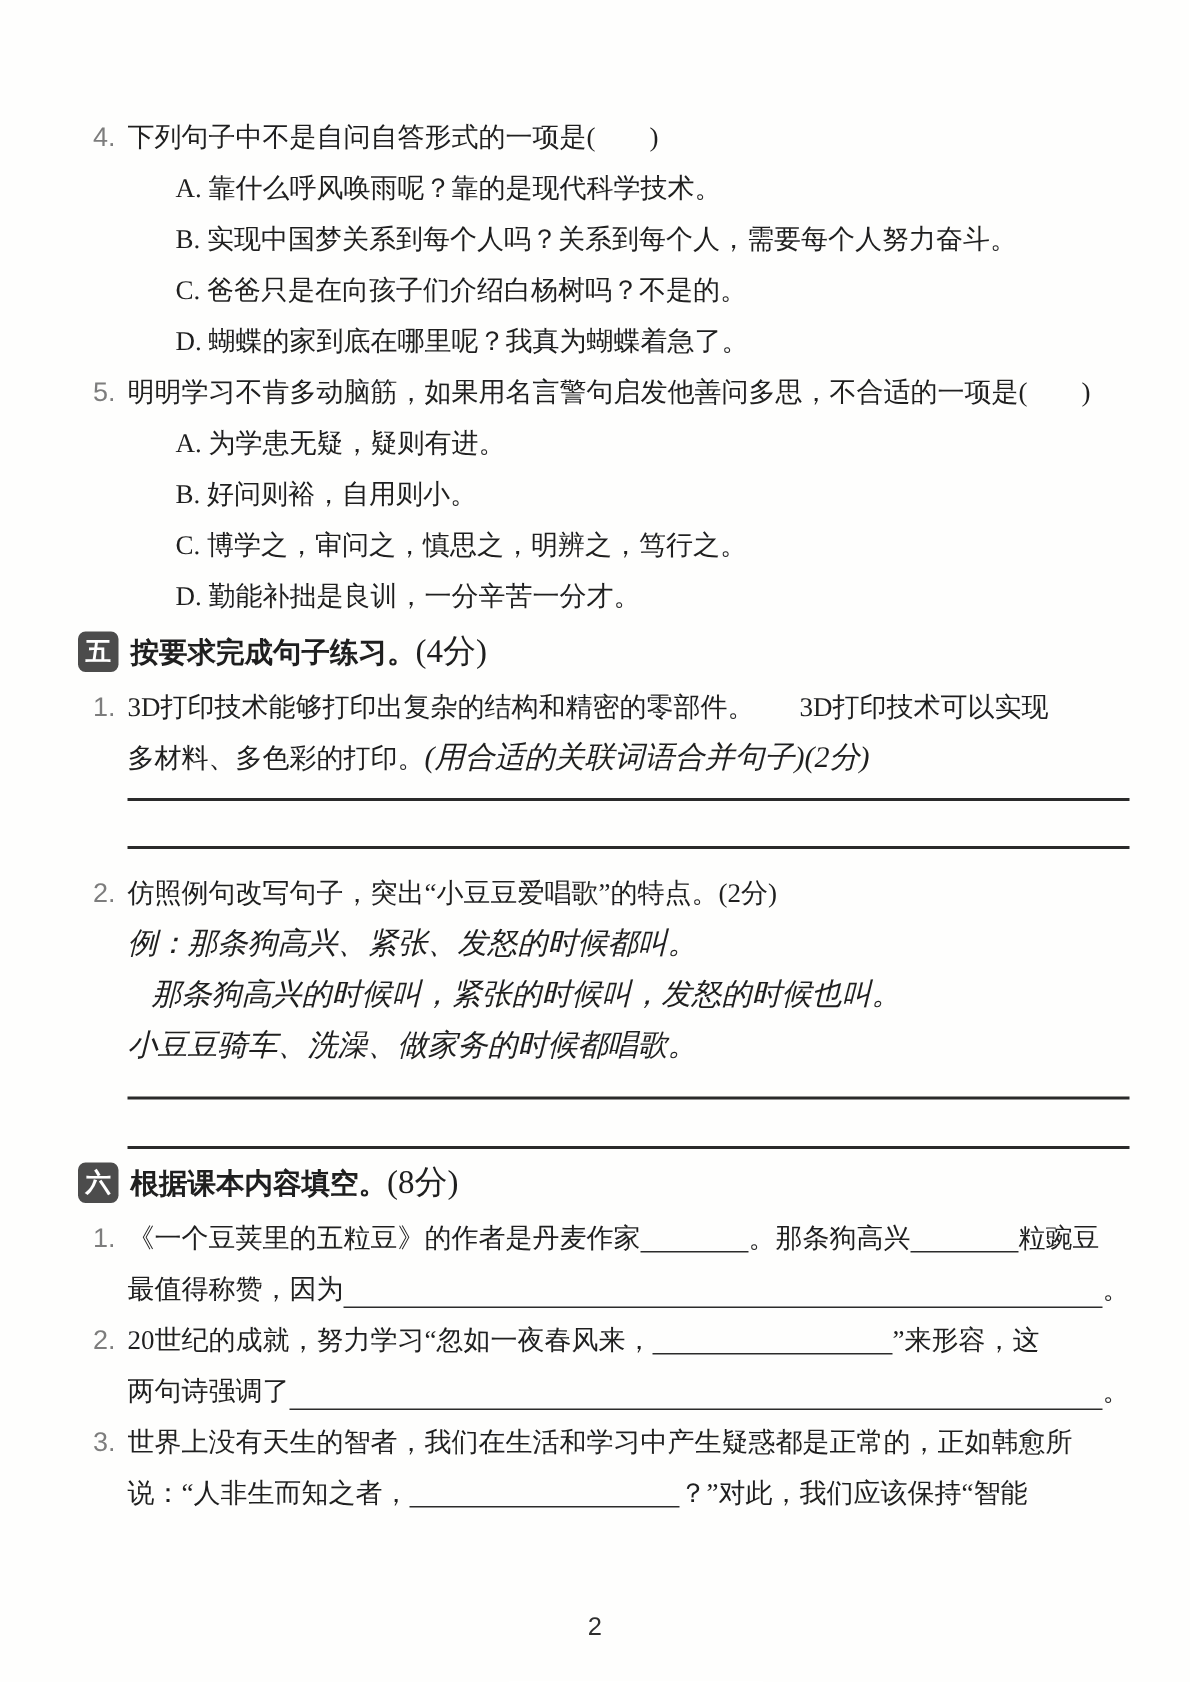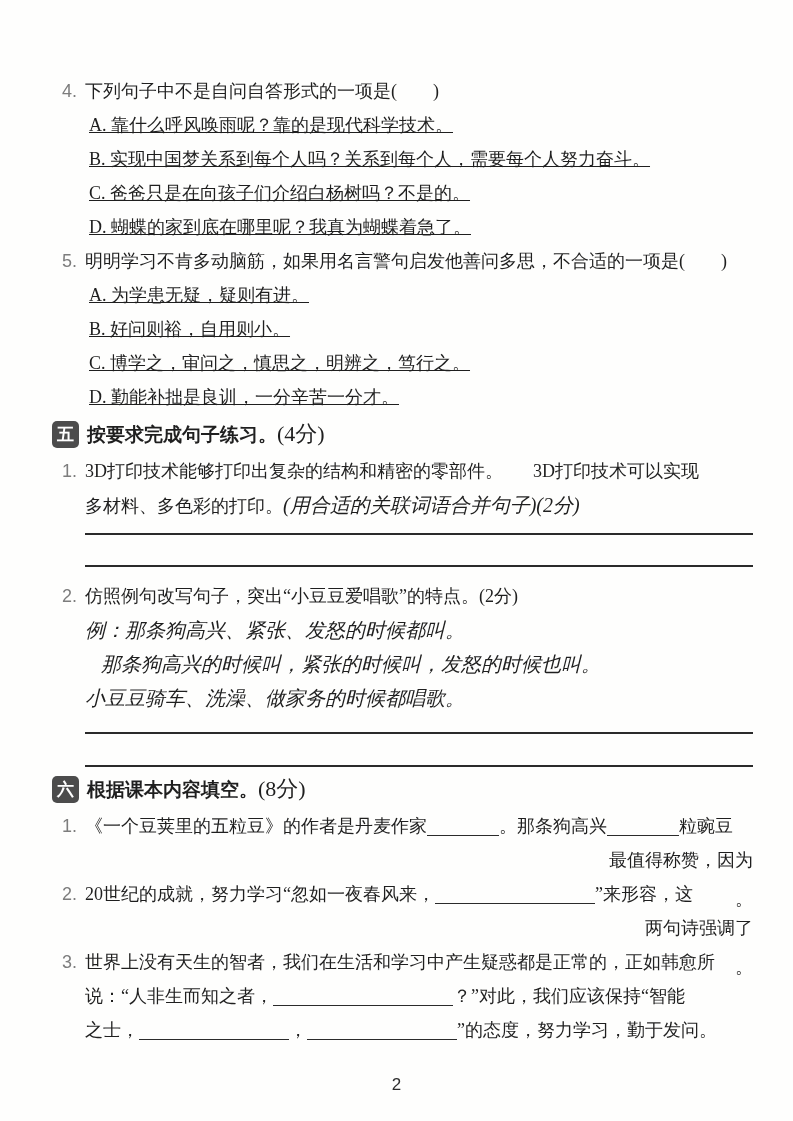--- a/index.html
+++ b/index.html
@@ -19,21 +19,21 @@
   }
   
   .q { display:flex; font-size:18px; line-height:34px; }
   .qnum {
     flex:0 0 23px; width:23px;
     color:#7d7d7d;
     font-family:"Liberation Sans","DejaVu Sans",sans-serif;
   }
   .qbody { flex:1; min-width:0; }
   .line { white-space:pre; }
-  .opt { margin-left:4px;text-decoration:underline; }
+  .opt { margin-left:32px; }
   .paren-slot { letter-spacing:0; }
 
   
   .sec-head {
     display:flex; align-items:center; gap:8px;
     margin-left:-10px; margin-top:4px;
     height:32px;
     font-family:"Liberation Sans","DejaVu Sans",sans-serif;
   }
   .badge {
@@ -61,21 +61,21 @@
   .blank {
     display:inline-block;
     border-bottom:1.6px solid #2b2b2b;
     height:20px; vertical-align:-4px;
   }
   .b72 { width:72px; }
   .b160 { width:160px; }
   .b180 { width:180px; }
   .b150 { width:150px; }
   .gap30 { display:inline-block; width:30px; }
-  .fill-line { display:flex; align-items:flex-end;flex-direction:column; }
+  .fill-line { display:flex; align-items:flex-end; }
   .fill-line > span { white-space:pre; }
   .blank-fill {
     flex:1;
     border-bottom:1.6px solid #2b2b2b;
     height:26px; margin-bottom:4px;
   }
 
   .page-num {
     position:absolute; left:0; right:0; bottom:26px;
     text-align:center;
@@ -167,19 +167,18 @@
           <span>。</span>
         </div>
     </div>
   </div>
 
   <div class="q">
     <span class="qnum">3.</span>
     <div class="qbody">
       <div class="line">世界上没有天生的智者，我们在生活和学习中产生疑惑都是正常的，正如韩愈所</div>
       <div class="line"><span>说：“人非生而知之者，</span><span class="blank b180"></span><span>？”对此，我们应该保持“智能</span></div>
-      <div class="line"><span>之士，</span><span class="blank b150"></span><span>，</span><span class="blank b150"></span><span>”的态度，努力学习，勤于发问。</span></div>
     </div>
   </div>
 
   <div class="page-num">2</div>
 
 </div>
 
 </body></html>

